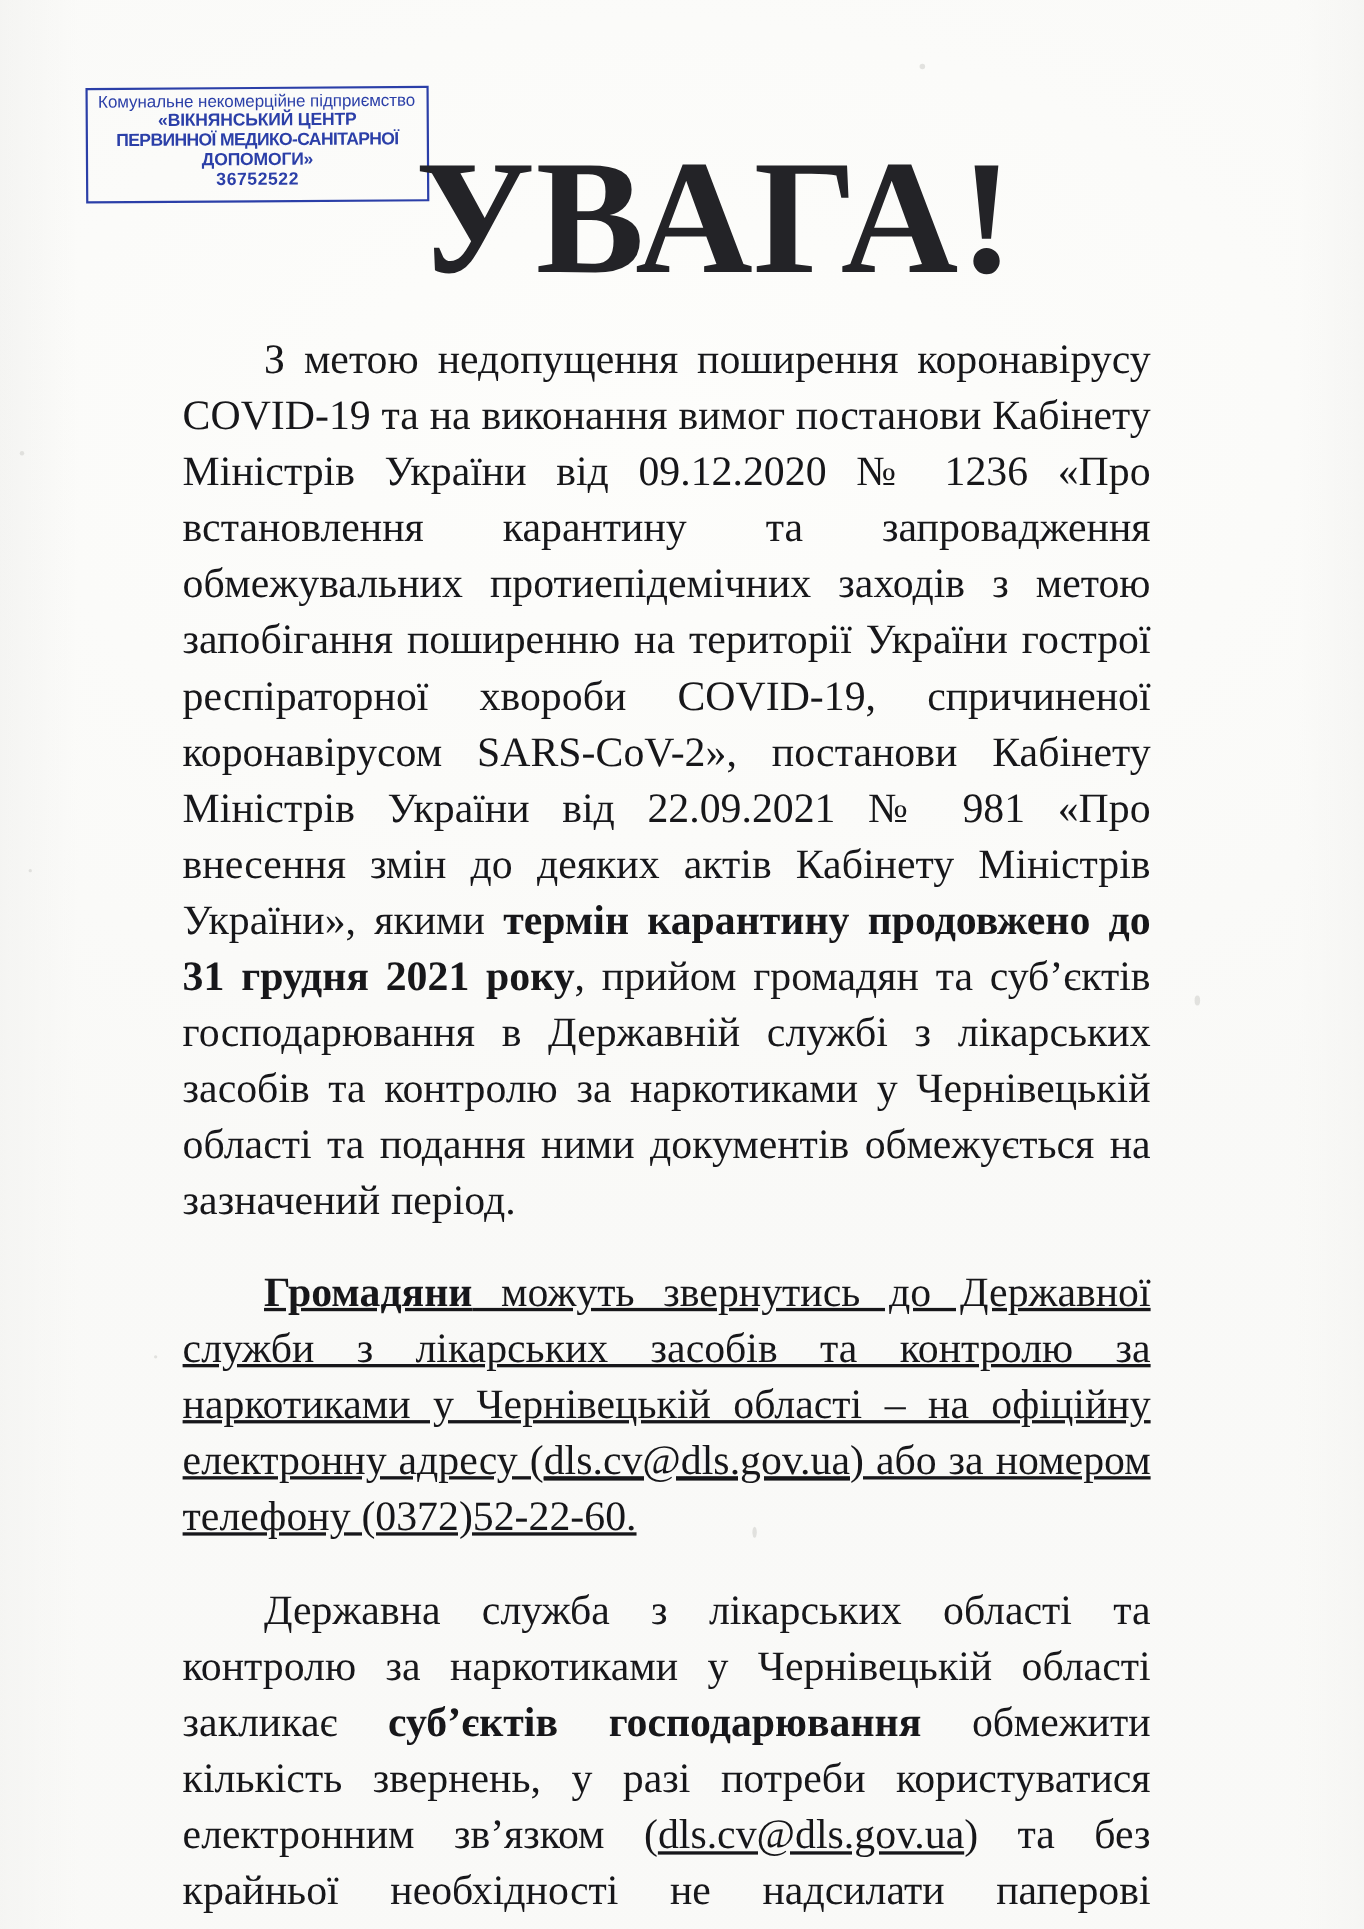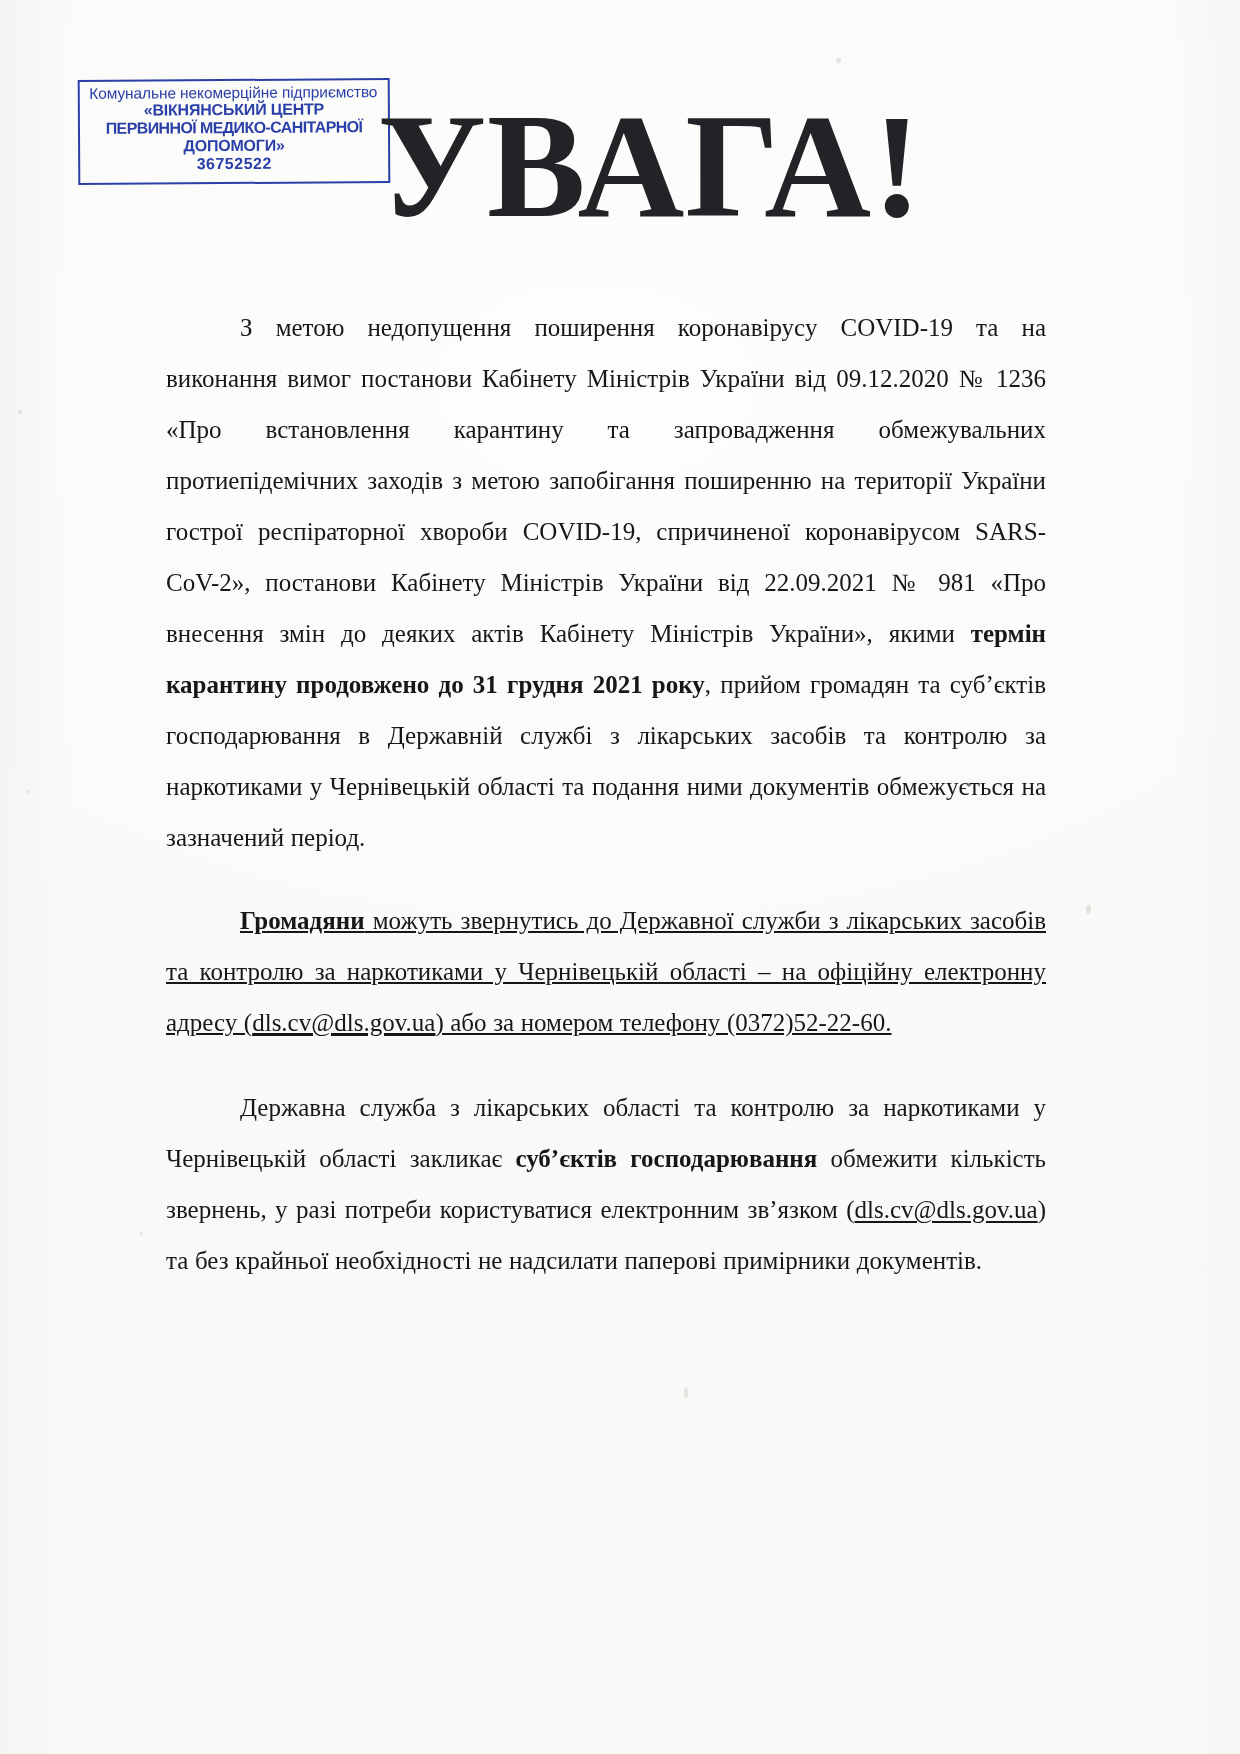--- a/index.html
+++ b/index.html
@@ -68,40 +68,40 @@
     font-size: 16px;
     font-weight: 700;
     letter-spacing: 0.5px;
   }
 
   
   .title {
     position: absolute;
     left: 0;
     right: 0;
-    top: 92px;
+    top: 124px;
     text-align: center;
     font-size: 148px;
     font-weight: 700;
     letter-spacing: 1px;
     line-height: 1;
     color: #232327;
     font-family: "Liberation Serif", "DejaVu Serif", serif;
     padding-left: 60px;
   }
 
   
   .body {
     position: absolute;
     left: 166px;
     top: 302px;
     width: 880px;
   }
   .para {
-    font-size: 25px;
+    font-size: 38px;
     line-height: 51px;
     text-align: justify;
     text-justify: inter-word;
     text-indent: 74px;
     margin: 0 0 26px 0;
     hyphens: none;
     word-spacing: 0.3px;
   }
   .para:last-child { margin-bottom: 0; }
   .para b { font-weight: 700; }

